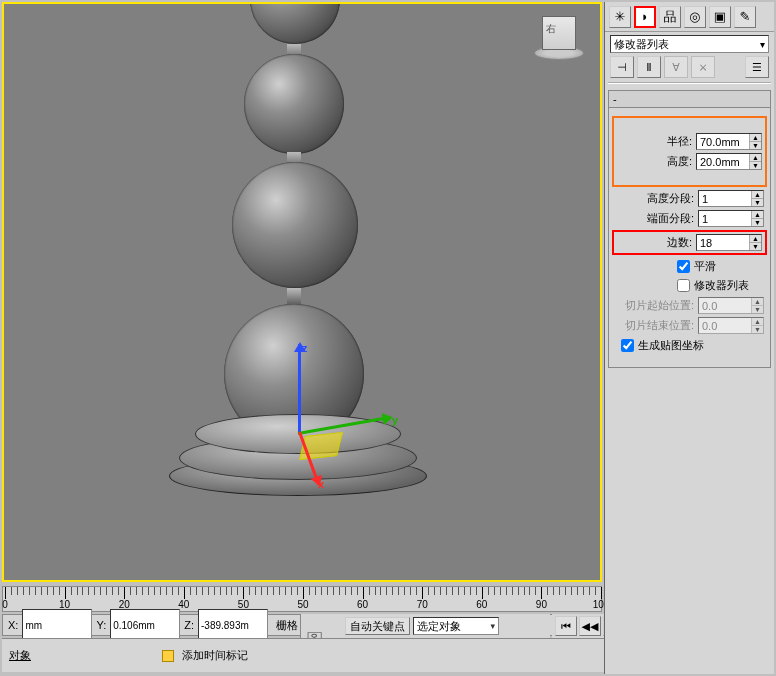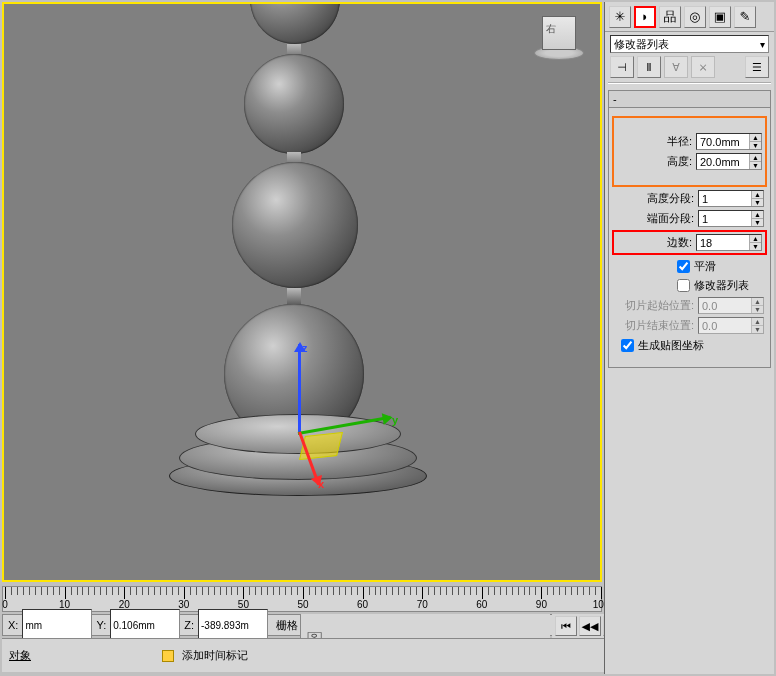--- a/index.html
+++ b/index.html
@@ -187,21 +187,21 @@
       <div class="tick" style="left: 127.16px;"></div>
       <div class="tick" style="left: 133.12px;"></div>
       <div class="tick" style="left: 139.08px;"></div>
       <div class="tick" style="left: 145.04px;"></div>
       <div class="tick" style="left: 151px;"></div>
       <div class="tick" style="left: 156.96px;"></div>
       <div class="tick" style="left: 162.92px;"></div>
       <div class="tick" style="left: 168.88px;"></div>
       <div class="tick" style="left: 174.84px;"></div>
       <div class="tick major" style="left: 180.8px;"></div>
-      <div class="ticklabel" style="left: 180.8px;">30</div>
+      <div class="ticklabel" style="left: 180.8px;">40</div>
       <div class="tick" style="left: 186.76px;"></div>
       <div class="tick" style="left: 192.72px;"></div>
       <div class="tick" style="left: 198.68px;"></div>
       <div class="tick" style="left: 204.64px;"></div>
       <div class="tick" style="left: 210.6px;"></div>
       <div class="tick" style="left: 216.56px;"></div>
       <div class="tick" style="left: 222.52px;"></div>
       <div class="tick" style="left: 228.48px;"></div>
       <div class="tick" style="left: 234.44px;"></div>
       <div class="tick major" style="left: 240.4px;"></div>
@@ -280,20 +280,26 @@
   <input class="coord-inp" value="mm" style="">
   <span class="coordlabel">Y:</span>
   <input class="coord-inp" value="0.106mm" style="">
   <span class="coordlabel">Z:</span>
   <input class="coord-inp" value="-389.893m" style="">
   <span class="gridlabel">栅格 = 10.0mm</span>
 </div>
 
 <div class="key-area">
   <span class="keyicon">⚿</span>
+  <div class="btnrow">
+    <span class="flat-btn">自动关键点</span>
+    <span class="combo">
+        <span>选定对象</span>
+      </span>
+  </div>
   <div class="btnrow2">
     <span class="flat-btn">设置关键点</span>
     <span class="mini-btn">↯</span>
     <span class="flat-btn">关键点过滤器...</span>
     <span class="filter-sq"></span>
   </div>
 </div>
 
 <div class="playbar">
   <div class="playrow">

